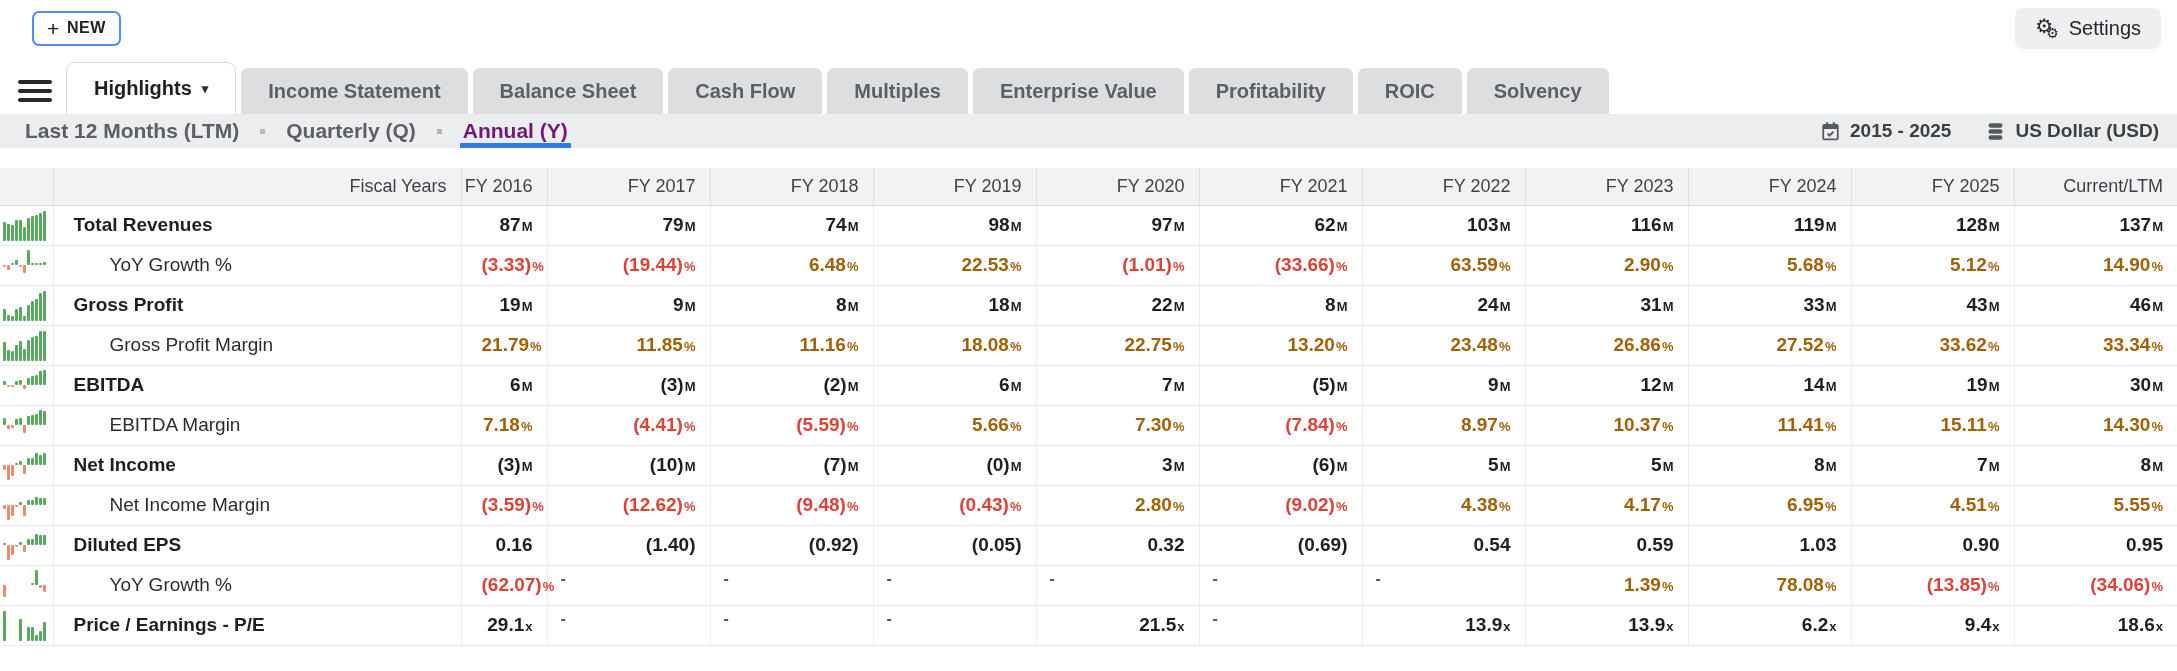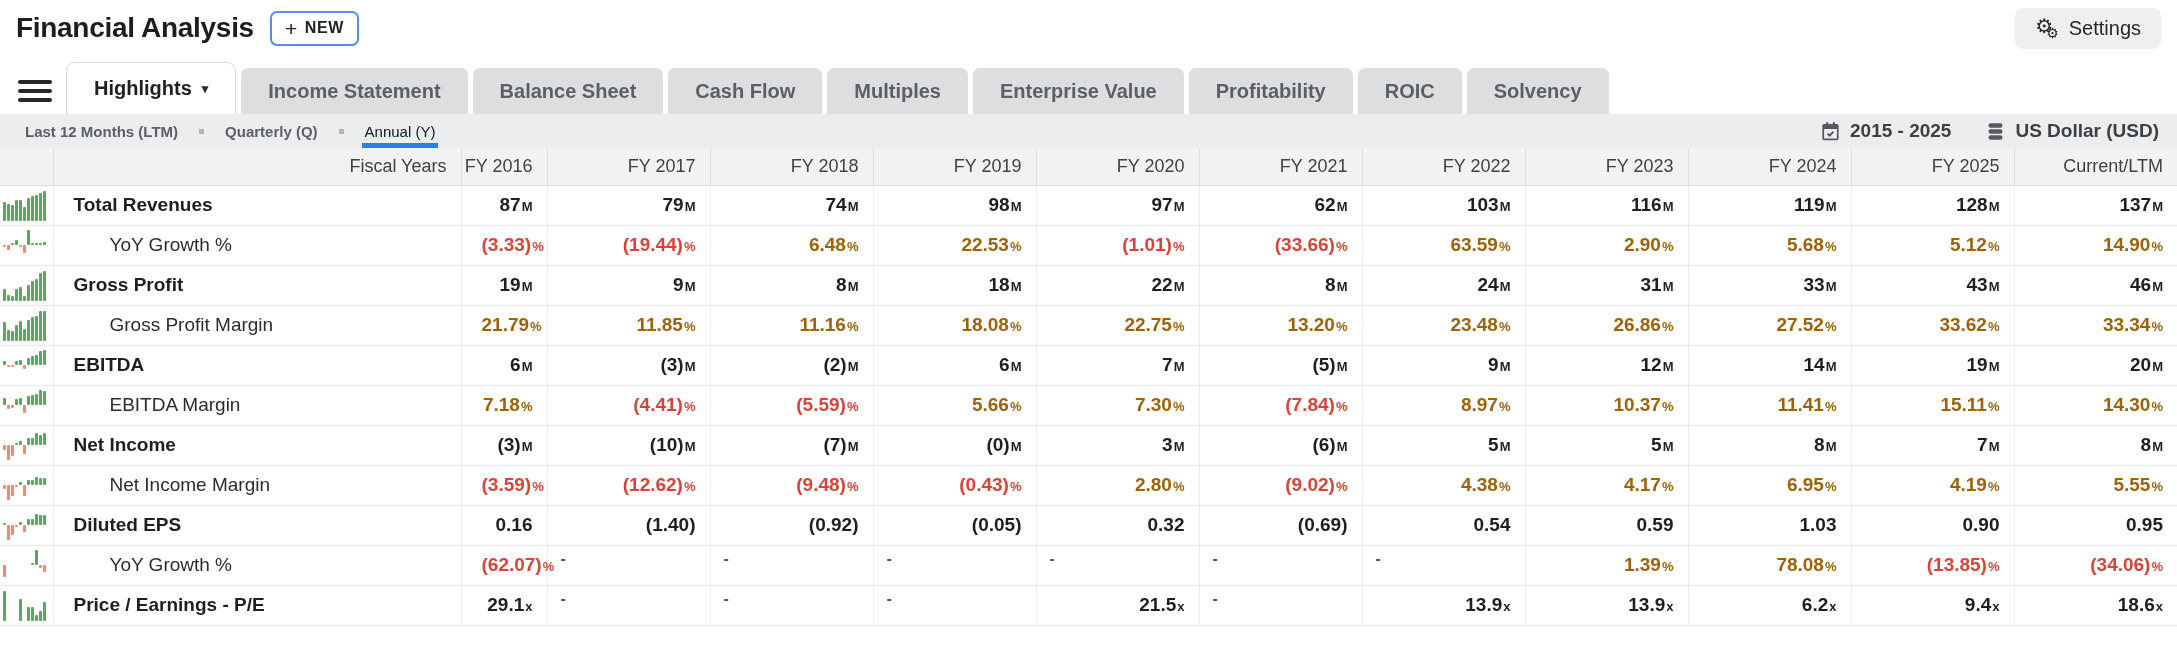--- a/index.html
+++ b/index.html
@@ -27,30 +27,30 @@
   .tabs { display:flex; align-items:flex-end; }
   .tab { height:46px; display:flex; align-items:center; gap:10px; padding:0 27px; margin-right:5px;
     background:#dcdee0; border-radius:7px 7px 0 0; font-size:20px; font-weight:600; color:#5c6065; cursor:pointer; white-space:nowrap; }
   .tab.active { height:52px; background:#fff; border:1px solid #d8dade; border-bottom:none;
     border-radius:9px 9px 0 0; color:#1d1f22; font-weight:700; }
   .tab .caret { font-size:13px; color:#2a2d31; }
 
   
   .subbar { height:34px; background:#ecedef; display:flex; align-items:stretch; padding:0 18px; }
   .periods { display:flex; align-items:stretch; }
-  .period { display:flex; align-items:center; padding:0 7px; font-size:15px; font-weight:600; color:#5c6065; position:relative; cursor:pointer; white-space:nowrap; }
-  .period.active { color:#0f172a; font-weight:400; }
+  .period { display:flex; align-items:center; padding:0 7px; font-size:21px; font-weight:600; color:#5c6065; position:relative; cursor:pointer; white-space:nowrap; }
+  .period.active { color:#701a75; font-weight:700; }
   .period.active::after { content:""; position:absolute; left:4px; right:4px; bottom:0; height:5px; background:#2b7de9; }
   .pdot { width:5px; height:5px; background:#b4b7ba; align-self:center; margin:0 14px; }
   .filters { margin-left:auto; display:flex; align-items:center; gap:34px; }
   .filter { display:flex; align-items:center; gap:9px; font-size:19px; font-weight:700; color:#3c4043; cursor:pointer; white-space:nowrap; }
   .filter svg { display:block; }
 
   
-  table { border-collapse:collapse; table-layout:fixed; width:2177px; }
+  table { border-collapse:collapse; table-layout:fixed; width:2177px;margin-top:20px; }
   thead th { height:37px; background:#f1f2f4; border-bottom:1px solid #d9dbde; border-left:1px solid #dcdee1;
     font-size:18px; font-weight:400; color:#3f4245; text-align:right; padding-right:14px; white-space:nowrap; }
   thead th:first-child { border-left:none; }
   tbody td { height:40px; border-bottom:1px solid #e7e9eb; border-left:1px solid #eceef0; font-size:19px; background:#fff; white-space:nowrap; }
   tbody td:first-child { border-left:none; }
   tr.section td { border-left:none; }
   .section-flex { display:flex; align-items:center; gap:13px; padding-left:14px; }
   .minus-ico { width:22px; height:26px; background:#9aa0a6; border-radius:6px; display:flex; align-items:center; justify-content:center; }
   .minus-ico i { display:block; width:11px; height:3px; background:#fff; border-radius:1px; }
   .section-title { font-size:20px; font-weight:700; color:#1d1f22; }
@@ -69,21 +69,20 @@
   td.pct.neg { color:#da4437; }
   .suf { font-size:13px; font-weight:700; margin-left:1px; }
   td.dash { text-align:left; vertical-align:top; padding:5px 0 0 13px; color:#55585c; font-weight:700; font-size:16px; line-height:1; }
 </style>
 </head>
 <body>
 
 <div class="page">
 
   <div class="topbar">
-    <div class="title">Financial Analysis</div>
     <button class="new-btn">
       <span class="plus">+</span>
       <span>NEW</span>
     </button>
     <button class="settings-btn">
       <span class="gears"><span class="g1">⚙</span><span class="g2">⚙</span></span>
       <span>Settings</span>
     </button>
   </div>
 
@@ -328,21 +327,21 @@
           <td class="val money"><span>6</span><span class="suf">M</span></td>
           <td class="val money"><span>(3)</span><span class="suf">M</span></td>
           <td class="val money"><span>(2)</span><span class="suf">M</span></td>
           <td class="val money"><span>6</span><span class="suf">M</span></td>
           <td class="val money"><span>7</span><span class="suf">M</span></td>
           <td class="val money"><span>(5)</span><span class="suf">M</span></td>
           <td class="val money"><span>9</span><span class="suf">M</span></td>
           <td class="val money"><span>12</span><span class="suf">M</span></td>
           <td class="val money"><span>14</span><span class="suf">M</span></td>
           <td class="val money"><span>19</span><span class="suf">M</span></td>
-          <td class="val money"><span>20</span><span class="suf">M</span></td>
+          <td class="val money"><span>30</span><span class="suf">M</span></td>
         </tr>
         <tr>
           <td class="spark">
             <div class="sparkbox">
               <b style="left: 0px; height: 7.12773px; bottom: 16px; background: rgb(90, 168, 96);"></b>
               <b style="left: 4px; height: 4.3779px; bottom: 11.6221px; background: rgb(236, 138, 112);"></b>
               <b style="left: 8px; height: 3.09729px; bottom: 12.9027px; background: rgb(236, 138, 112);"></b>
               <b style="left: 12px; height: 5.6188px; bottom: 16px; background: rgb(90, 168, 96);"></b>
               <b style="left: 16px; height: 7.24686px; bottom: 16px; background: rgb(90, 168, 96);"></b>
               <b style="left: 20px; height: 7.78293px; bottom: 8.21707px; background: rgb(236, 138, 112);"></b>
@@ -414,21 +413,21 @@
           <td class="label-cell indent">Net Income Margin</td>
           <td class="val pct neg"><span>(3.59)</span><span class="suf">%</span></td>
           <td class="val pct neg"><span>(12.62)</span><span class="suf">%</span></td>
           <td class="val pct neg"><span>(9.48)</span><span class="suf">%</span></td>
           <td class="val pct neg"><span>(0.43)</span><span class="suf">%</span></td>
           <td class="val pct pos"><span>2.80</span><span class="suf">%</span></td>
           <td class="val pct neg"><span>(9.02)</span><span class="suf">%</span></td>
           <td class="val pct pos"><span>4.38</span><span class="suf">%</span></td>
           <td class="val pct pos"><span>4.17</span><span class="suf">%</span></td>
           <td class="val pct pos"><span>6.95</span><span class="suf">%</span></td>
-          <td class="val pct pos"><span>4.19</span><span class="suf">%</span></td>
+          <td class="val pct pos"><span>4.51</span><span class="suf">%</span></td>
           <td class="val pct pos"><span>5.55</span><span class="suf">%</span></td>
         </tr>
         <tr>
           <td class="spark">
             <div class="sparkbox">
               <b style="left: 0px; height: 2px; bottom: 16px; background: rgb(90, 168, 96);"></b>
               <b style="left: 4px; height: 15px; bottom: 1px; background: rgb(236, 138, 112);"></b>
               <b style="left: 8px; height: 9.85714px; bottom: 6.14286px; background: rgb(236, 138, 112);"></b>
               <b style="left: 12px; height: 2px; bottom: 14px; background: rgb(236, 138, 112);"></b>
               <b style="left: 16px; height: 3.42857px; bottom: 16px; background: rgb(90, 168, 96);"></b>

